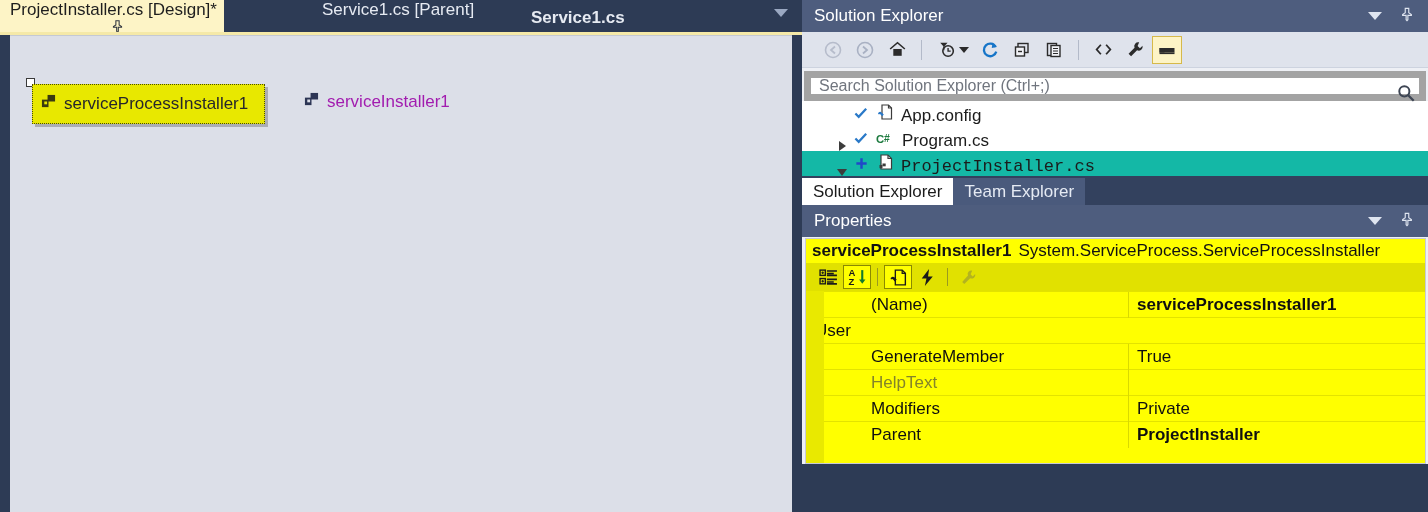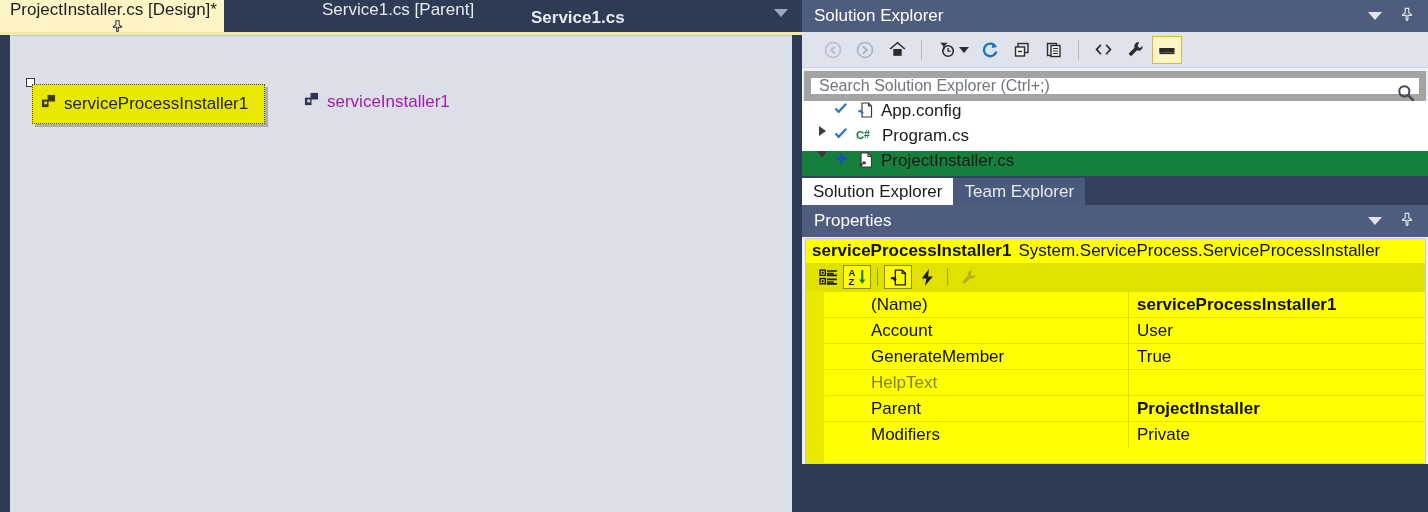--- a/index.html
+++ b/index.html
@@ -133,24 +133,24 @@
   .se-search {
     position: relative; height: 30px; background: #ffffff;
     border: 7px solid #a3a3a3; margin: 3px 2px 0 2px;
     display: flex; align-items: center; padding-left: 8px;
   }
   .se-search .ph { color: #70757e; font-size: 16px; }
   .se-search .mag { position: absolute; right: 2px; top: 4px; }
 
   .se-tree { background: #ffffff; }
   .tree-row {
-    height: 25px; display: flex; align-items: flex-start;
-    font-size: 17px; color: #1b1b1b; padding-left: 32px; cursor: pointer;
-  }
-  .tree-row.selected { background: #15803d; }
+    height: 25px; display: flex; align-items: flex-end;
+    font-size: 17px; color: #1b1b1b; padding-left: 52px; cursor: pointer;
+  }
+  .tree-row.selected { background: #14b8a6; font-family: Liberation Mono, monospace; }
   .tw {
     width: 16px; flex: 0 0 16px; display: flex;
     align-items: center; justify-content: center; margin-left: -20px; margin-right: 4px;
   }
   .tw-collapsed {
     width: 0; height: 0;
     border-top: 5px solid transparent; border-bottom: 5px solid transparent;
     border-left: 7px solid #3c3c3c;
   }
   .tw-expanded {
@@ -513,41 +513,40 @@
 
       <div class="pg-grid pg-wrap">
         <div class="pg-leftmargin"></div>
 
         <div class="pg-row">
           <span class="pg-name">(Name)</span>
           <span class="pg-value bold">serviceProcessInstaller1</span>
         </div>
 
         <div class="pg-row">
-          <span class="pg-name">Account</span>
           <span class="pg-value">User</span>
         </div>
 
         <div class="pg-row">
           <span class="pg-name">GenerateMember</span>
           <span class="pg-value">True</span>
         </div>
 
         <div class="pg-row">
           <span class="pg-name dim">HelpText</span>
           <span class="pg-value"></span>
         </div>
 
         <div class="pg-row">
+          <span class="pg-name">Modifiers</span>
+          <span class="pg-value">Private</span>
+        </div>
+
+        <div class="pg-row">
           <span class="pg-name">Parent</span>
           <span class="pg-value bold">ProjectInstaller</span>
         </div>
 
-        <div class="pg-row">
-          <span class="pg-name">Modifiers</span>
-          <span class="pg-value">Private</span>
-        </div>
-
         <div class="pg-blank"></div>
       </div>
     </div>
   </div>
 </div>
 
 </body></html>

